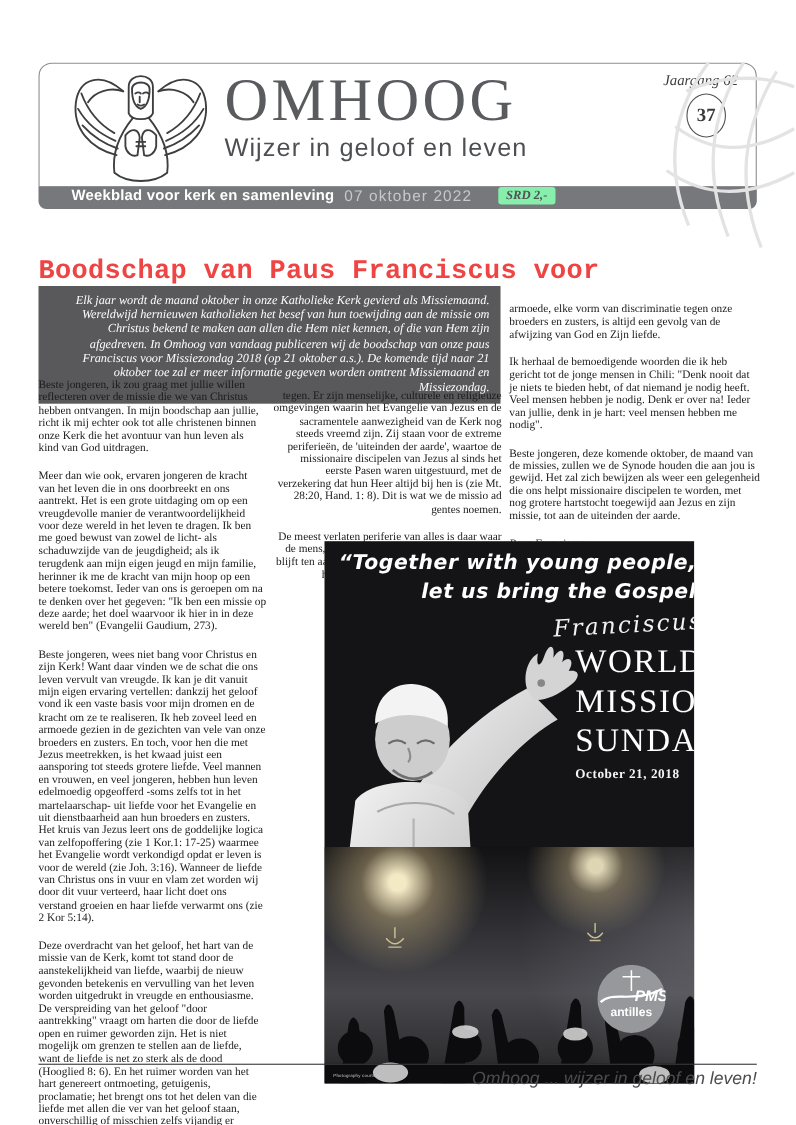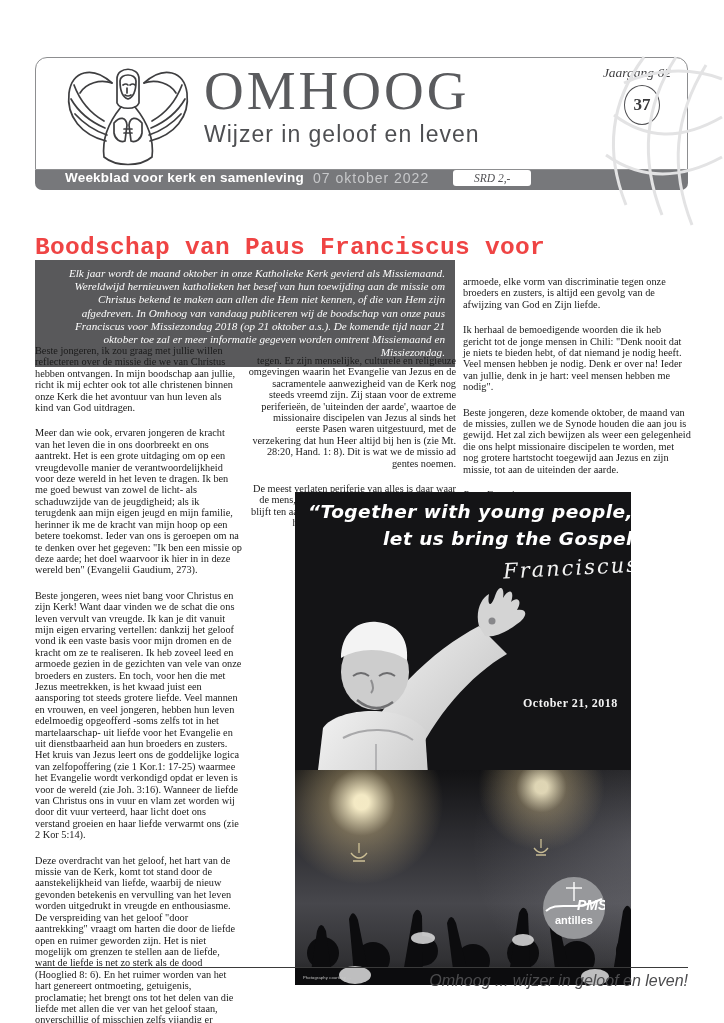--- a/index.html
+++ b/index.html
@@ -20,22 +20,22 @@
     letter-spacing:1px;margin-top:1px;}
   .volume{position:absolute;right:16px;top:7px;font-style:italic;font-size:13.5px;color:#3e3e40;}
   .issue-circle{position:absolute;right:27px;top:27px;width:34px;height:38px;
     border:1.7px solid #515154;border-radius:50%;display:flex;align-items:center;
     justify-content:center;font-weight:bold;font-size:17px;color:#3a3a3c;
     font-family:Liberation Serif, serif;background:#fff;margin-left:20px;}
   .bar-label{margin-left:30px;font-family:"Liberation Sans",sans-serif;
     font-weight:bold;font-size:13.5px;color:#fff;letter-spacing:.2px;}
   .bar-date{position:absolute;left:278px;font-family:"Liberation Sans",sans-serif;
     font-size:14px;color:#c7c8ca;letter-spacing:1px;}
-  .bar-price{position:absolute;left:418px;background:#ffffff;color:#515154;
-    font-style:italic;font-weight:normal;font-size:11.5px;padding:2px 21px;
+  .bar-price{position:absolute;left:418px;background:#86efac;color:#515154;
+    font-style:italic;font-weight:bold;font-size:11.5px;padding:2px 7px;
     border-radius:3px;font-family:"Liberation Serif",serif;}
   .wings-watermark{position:absolute;right:-36px;top:-2px;pointer-events:none;}
 
   
   .article-title{position:absolute;left:35px;top:218px;width:655px;
     font-family:Liberation Mono, monospace;font-weight:bold;font-size:24.5px;
     color:#ef4444;letter-spacing:.3px;}
   .intro-box{position:absolute;left:35px;top:260px;width:420px;box-sizing:border-box;
     background:#59595b;color:#fdfdfd;font-style:italic;font-size:11.2px;
     line-height:13.2px;padding:7px 10px 8px;text-align:right;}
@@ -161,20 +161,25 @@
   <p>Beste jongeren, deze komende oktober, de maand van de missies, zullen we de Synode houden die aan jou is gewijd. Het zal zich bewijzen als weer een gelegenheid die ons helpt missionaire discipelen te worden, met nog grotere hartstocht toegewijd aan Jezus en zijn missie, tot aan de uiteinden der aarde.</p>
   <p class="signature">Paus Franciscus</p>
 </div>
 
 <div class="poster">
 
   <div class="quote quote-1">“Together with young people,</div>
   <div class="quote quote-2">let us bring the Gospel to all”</div>
   <div class="pope-sig">Franciscus</div>
 
+  <div class="wms">
+    <div>WORLD</div>
+    <div>MISSION</div>
+    <div>SUNDAY</div>
+  </div>
   <div class="wms-date">October 21, 2018</div>
 
   <svg class="pope" width="250" height="330" viewBox="0 0 250 330">
     <defs>
       <linearGradient id="robe" x1="0" y1="0" x2="1" y2="1">
         <stop offset="0" stop-color="#f5f5f5"></stop>
           <stop offset="1" stop-color="#b8b8b8"></stop>
       </linearGradient>
     </defs>
     <path d="M70,215 C95,150 150,100 196,76 L224,104 C182,128 140,180 122,235 Z" fill="url(#robe)"></path>

